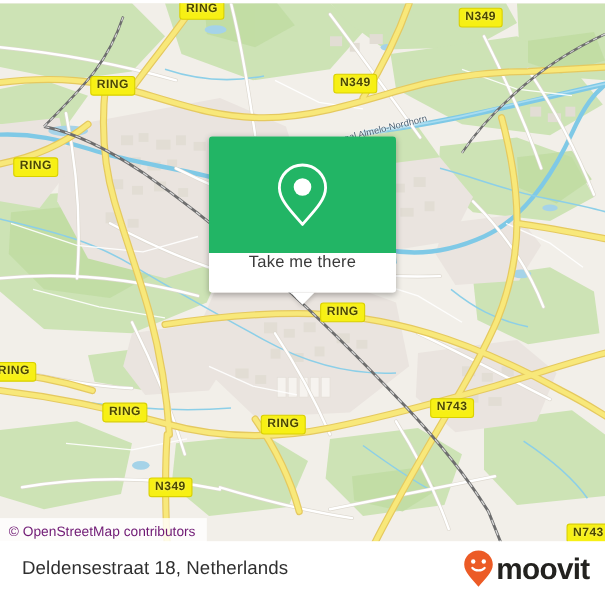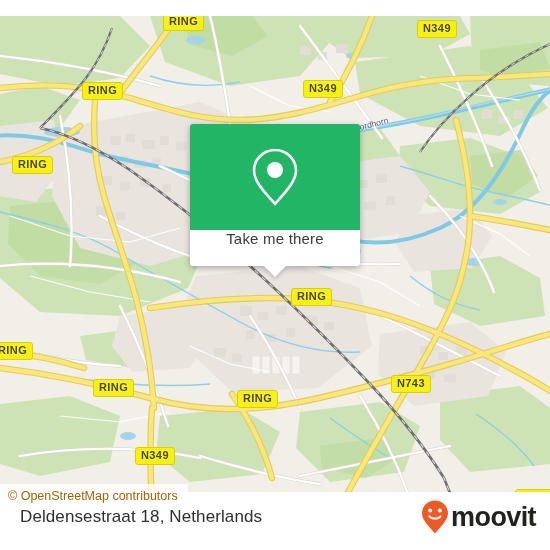--- a/index.html
+++ b/index.html
@@ -5,21 +5,21 @@
   html,body{margin:0;padding:0;}
   body{
     width:550px;height:550px;
     font-family:"Liberation Sans", sans-serif;
     background:#ffffff;
     overflow:hidden;
   }
   #app{position:relative;width:550px;height:550px;overflow:hidden;}
 
   
-  .map{position:absolute;left:0;top:16px;width:550px;height:492px;overflow:hidden;background:#f2efe9;}
+  .map{position:absolute;left:0;top:3px;width:550px;height:492px;overflow:hidden;background:#f2efe9;}
   .map svg{position:absolute;left:0;top:0;}
 
   
   .shield{
     position:absolute;
     background:#f7f014;
     border:1.5px solid #d9d000;
     border-radius:3px;
     color:#4c4700;
     font-size:11px;
@@ -76,21 +76,21 @@
     border-right:11px solid transparent;
     border-top:11px solid #ffffff;
     filter:drop-shadow(0 2px 2px rgba(0,0,0,.18));
   }
 
   
   .attrib{
     position:absolute;
     left:0;bottom:0;
     background:rgba(255,255,255,.82);
-    color:#a16207;
+    color:#701a75;
     font-size:12.5px;
     padding:5px 10px 5px 8px;
     z-index:25;
     white-space:nowrap;
   }
 
   
   .footer{
     position:absolute;
     left:0;top:492px;width:550px;height:58px;

